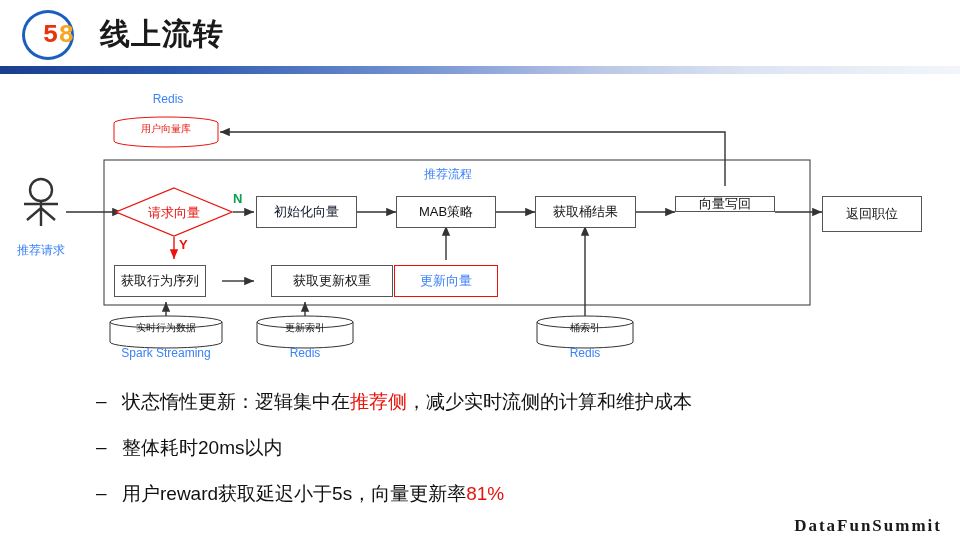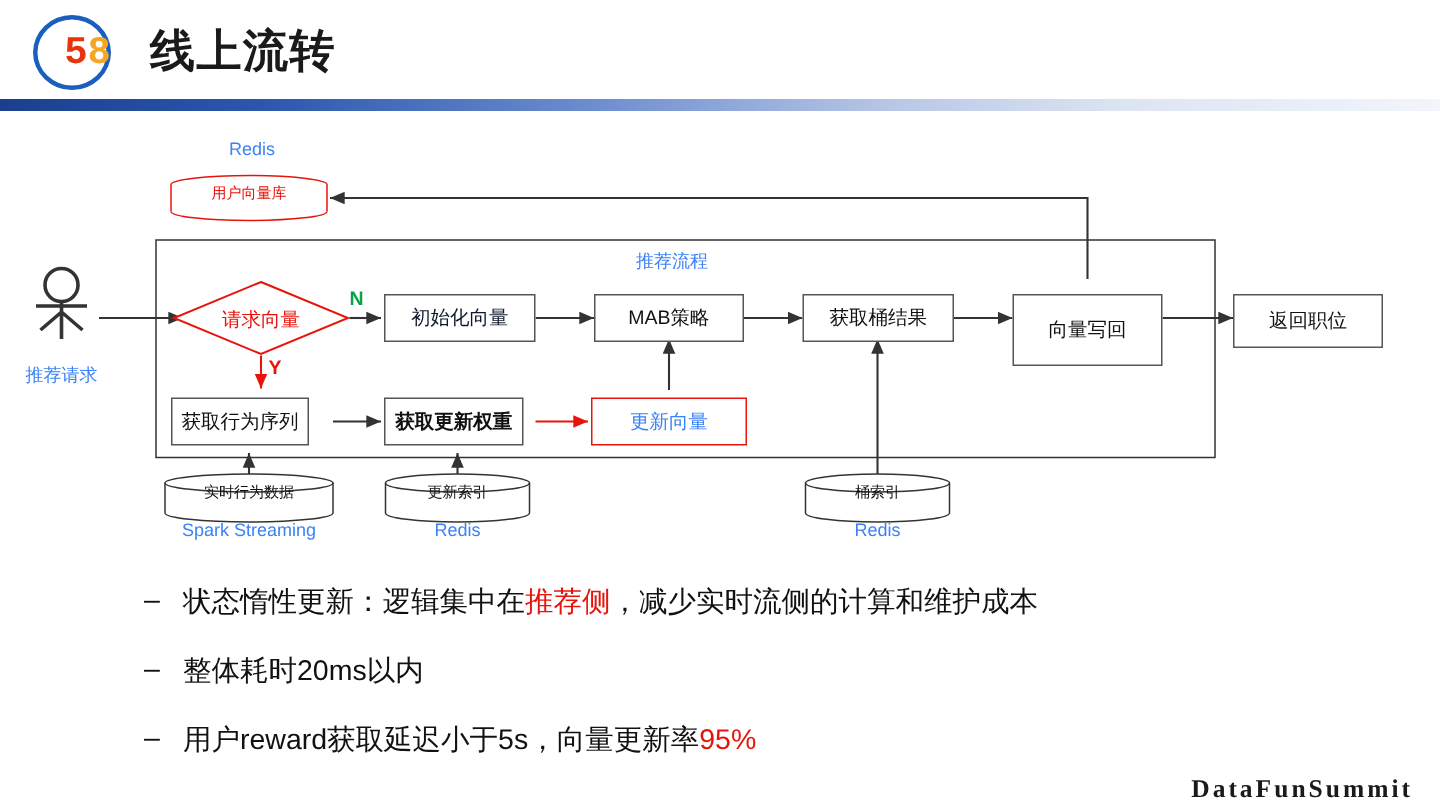--- a/index.html
+++ b/index.html
@@ -241,25 +241,25 @@
 
   <div class="diamond-text" style="left:130px; top:130px; width:88px;">请求向量</div>
   <div class="branch-label branch-n" style="left:233px; top:117px;">N</div>
   <div class="branch-label branch-y" style="left:179px; top:163px;">Y</div>
 
   <div class="label" style="left:388px; top:92px; width:120px;">推荐流程</div>
 
   <div class="node green-text" style="left:256px; top:122px; width:101px; height:32px;">初始化向量</div>
   <div class="node" style="left:396px; top:122px; width:100px; height:32px;">MAB策略</div>
   <div class="node" style="left:535px; top:122px; width:101px; height:32px;">获取桶结果</div>
-  <div class="node" style="left:675px; top:122px; width:100px; height:48px;">向量写回</div>
+  <div class="node" style="left:675px; top:122px; width:100px; height:16px;">向量写回</div>
   <div class="node" style="left:822px; top:122px; width:100px; height:36px;">返回职位</div>
 
   <div class="node" style="left:114px; top:191px; width:92px; height:32px;">获取行为序列</div>
-  <div class="node" style="left:256px; top:191px; width:93px; height:32px;font-weight:bold;">获取更新权重</div>
+  <div class="node" style="left:271px; top:191px; width:122px; height:32px;">获取更新权重</div>
   <div class="node red-text red-border" style="left:394px; top:191px; width:104px; height:32px;">更新向量</div>
 
   <div class="cyl-label" style="left:110px; top:247px; width:112px;">实时行为数据</div>
   <div class="label" style="left:104px; top:272px; width:124px;">Spark Streaming</div>
 
   <div class="cyl-label" style="left:257px; top:247px; width:96px;">更新索引</div>
   <div class="label" style="left:277px; top:272px; width:56px;">Redis</div>
 
   <div class="cyl-label" style="left:537px; top:247px; width:96px;">桶索引</div>
   <div class="label" style="left:557px; top:272px; width:56px;">Redis</div>
@@ -269,17 +269,17 @@
   <div class="bullet">
     <span class="dash">–</span>
     <span class="txt"><span>状态惰性更新：逻辑集中在</span><span class="hl-red">推荐侧</span><span>，减少实时流侧的计算和维护成本</span></span>
   </div>
   <div class="bullet">
     <span class="dash">–</span>
     <span class="txt"><span>整体耗时20ms以内</span><span class="hl-red"></span><span></span></span>
   </div>
   <div class="bullet">
     <span class="dash">–</span>
-    <span class="txt"><span>用户reward获取延迟小于5s，向量更新率</span><span class="hl-red">95%</span><span></span></span>
+    <span class="txt"><span>用户reward获取延迟小于5s，向量更新率</span><span class="hl-red">81%</span><span></span></span>
   </div>
 </div>
 
 <div class="footer">DataFunSummit</div>
 
 </body></html>

